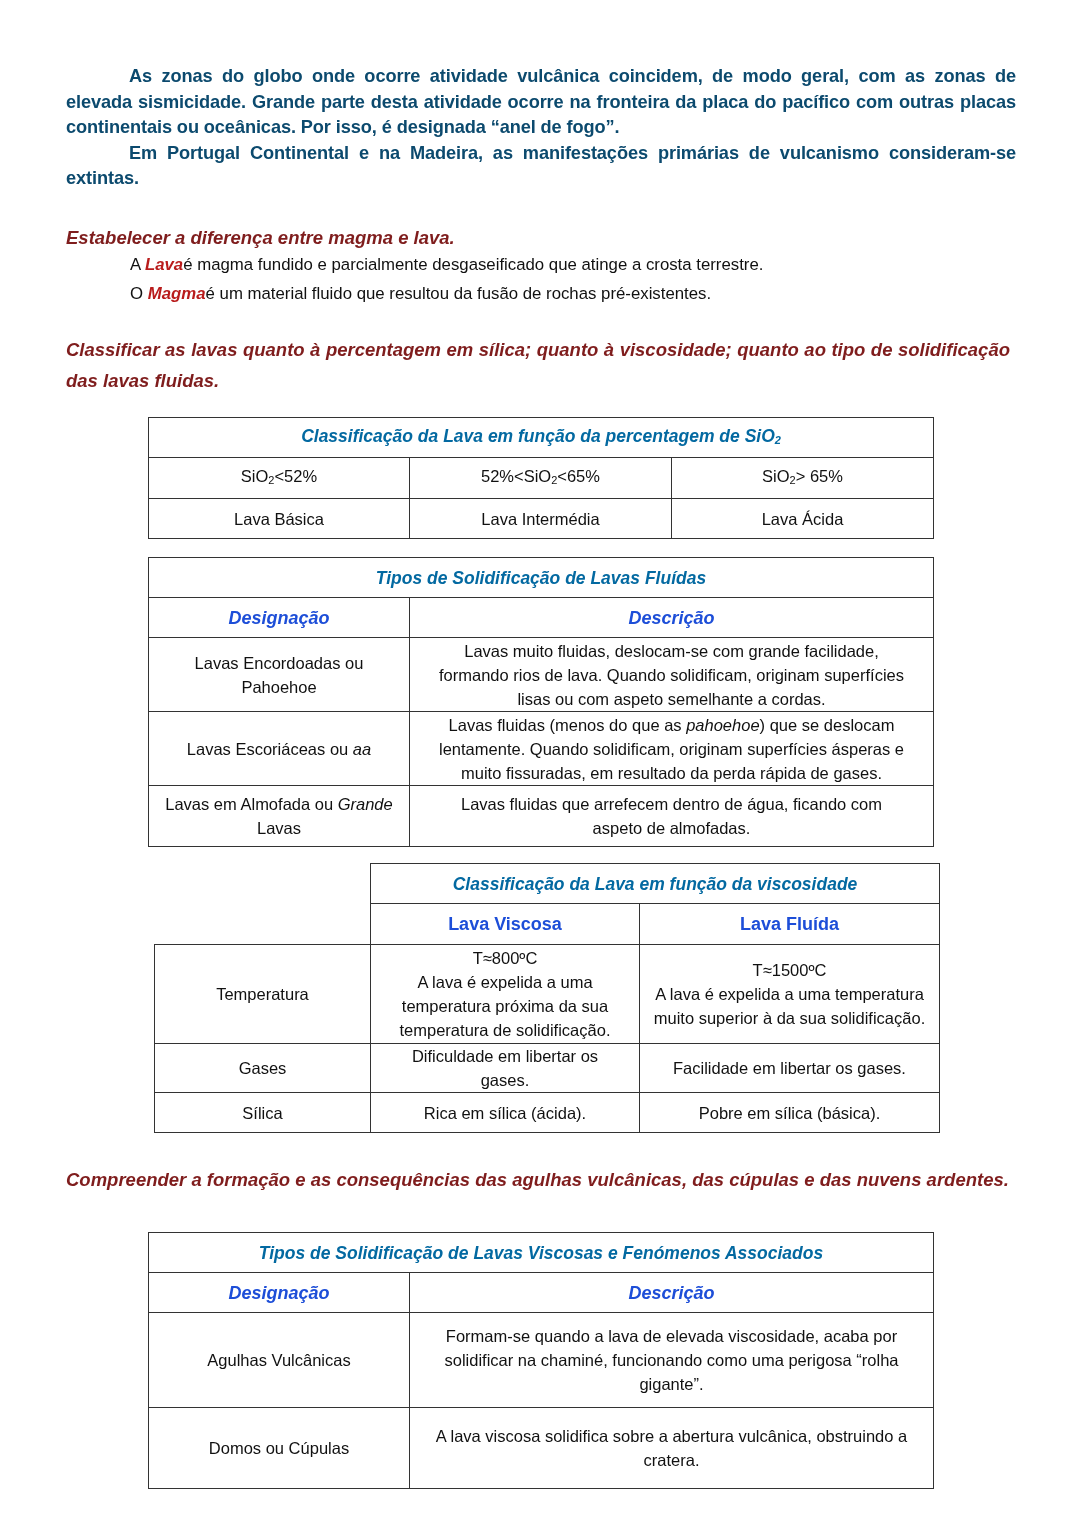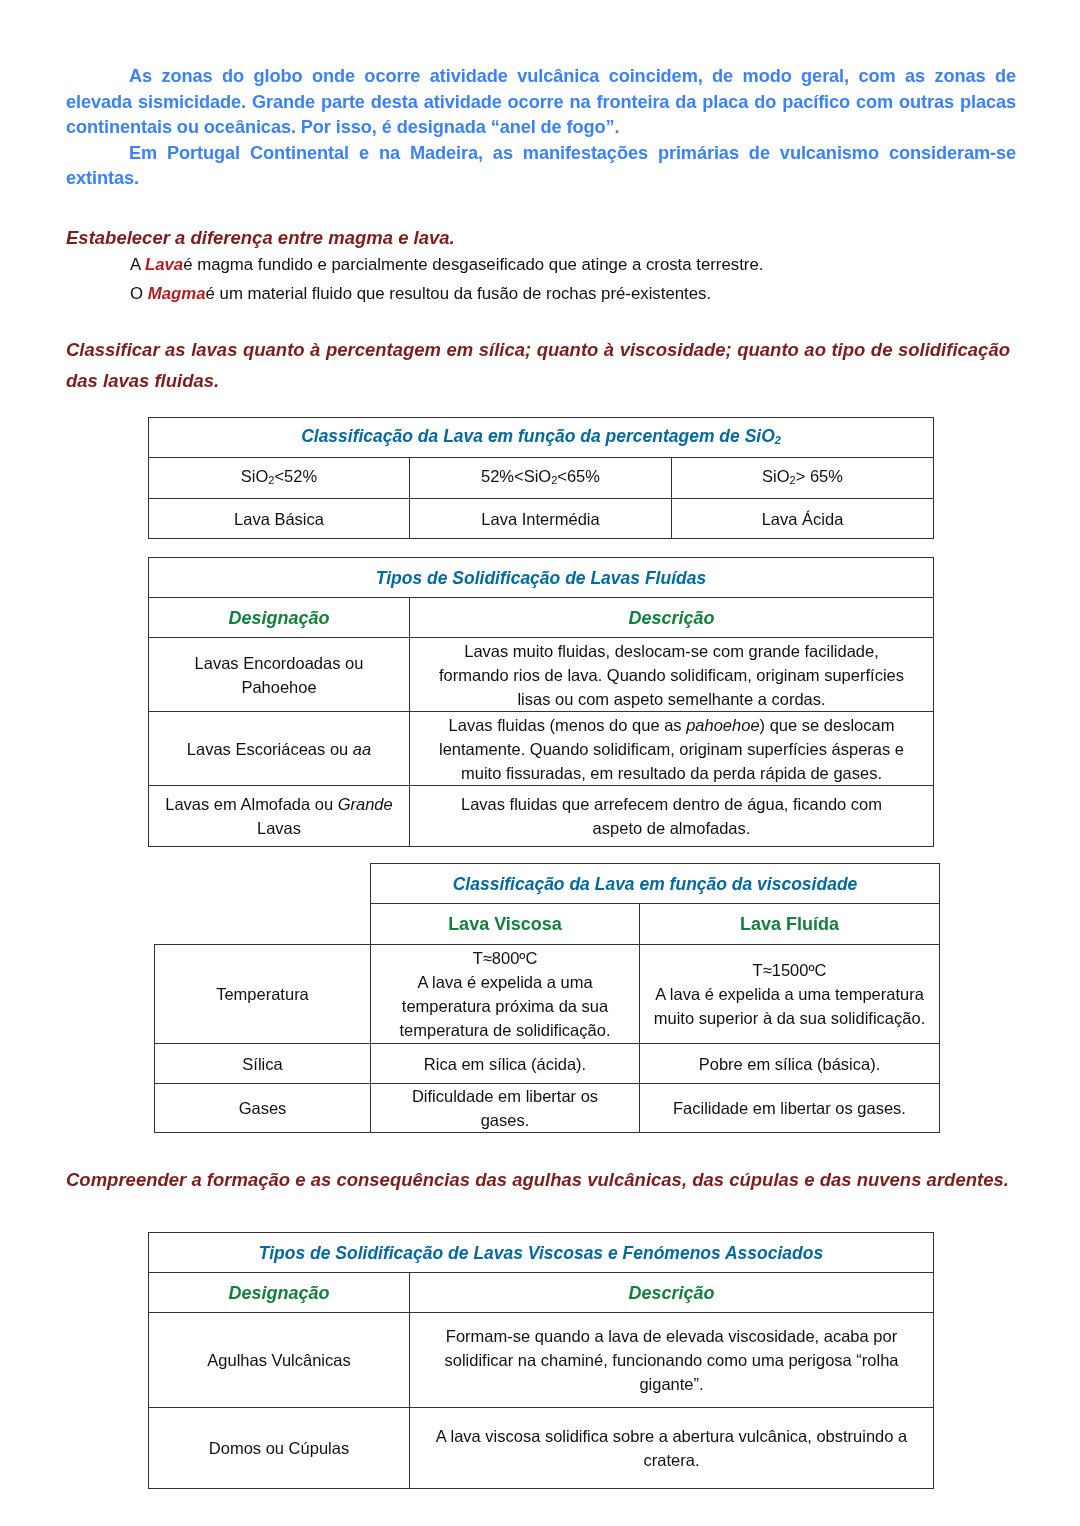--- a/index.html
+++ b/index.html
@@ -2,21 +2,21 @@
 <html><head>
   <meta charset="utf-8">
   <style>
     html, body { margin: 0; padding: 0; background: #ffffff; }
     body {
       width: 1080px; height: 1526px; position: relative; overflow: hidden;
       font-family: "Liberation Sans", sans-serif; color: #111;
     }
     .intro {
       position: absolute; left: 66px; top: 64px; width: 950px;
-      color: #3b82f6; font-weight: bold; font-size: 18.2px; line-height: 25.5px;
+      color: #0c4a6e; font-weight: bold; font-size: 18.2px; line-height: 25.5px;
       text-align: justify; letter-spacing: -0.1px;
     }
     .intro p { margin: 0; text-indent: 63px; }
     .heading {
       position: absolute; left: 66px; font-weight: bold; font-style: italic;
       font-size: 18.5px; color: #7f1d1d; line-height: 31px;
     }
     .def {
       position: absolute; left: 130px; font-size: 16.8px; color: #111;
     }
@@ -26,21 +26,21 @@
       font-size: 16.5px; color: #111;
     }
     td, th {
       border: 1.5px solid #333; text-align: center; vertical-align: middle;
       padding: 0 6px; line-height: 24px; font-weight: normal;
     }
     .thead-title {
       color: #0369a1; font-style: italic; font-weight: bold; font-size: 17.5px;
     }
     .thead-col {
-      color: #15803d; font-weight: bold; font-size: 18px;
+      color: #1d4ed8; font-weight: bold; font-size: 18px;
     }
     .thead-col.it { font-style: italic; }
     td.empty { border: none; }
     .sub { font-size: 11px; vertical-align: -2px; }
     i { font-style: italic; }
   </style>
 </head>
 <body>
 
 <div class="intro">
@@ -129,29 +129,29 @@
     <td>Temperatura</td>
     <td>
           <div>T≈800ºC</div>
           <div>A lava é expelida a uma temperatura próxima da sua temperatura de solidificação.</div>
         </td>
     <td>
           <div>T≈1500ºC</div>
           <div>A lava é expelida a uma temperatura muito superior à da sua solidificação.</div>
         </td>
   </tr>
+  <tr style="height:49px;">
+    <td>Gases</td>
+    <td style="padding:0 20px;">Dificuldade em libertar os gases.</td>
+    <td>Facilidade em libertar os gases.</td>
+  </tr>
   <tr style="height:40px;">
     <td>Sílica</td>
     <td>Rica em sílica (ácida).</td>
     <td>Pobre em sílica (básica).</td>
-  </tr>
-  <tr style="height:49px;">
-    <td>Gases</td>
-    <td style="padding:0 20px;">Dificuldade em libertar os gases.</td>
-    <td>Facilidade em libertar os gases.</td>
   </tr>
 </tbody>
   </table>
 
 <div class="heading" style="top:1164px;">Compreender a formação e as consequências das agulhas vulcânicas, das cúpulas e das nuvens ardentes.</div>
 
 <table style="left:148px; top:1232px; width:785px;">
   <colgroup>
       <col style="width:261px">
       <col style="width:524px">

